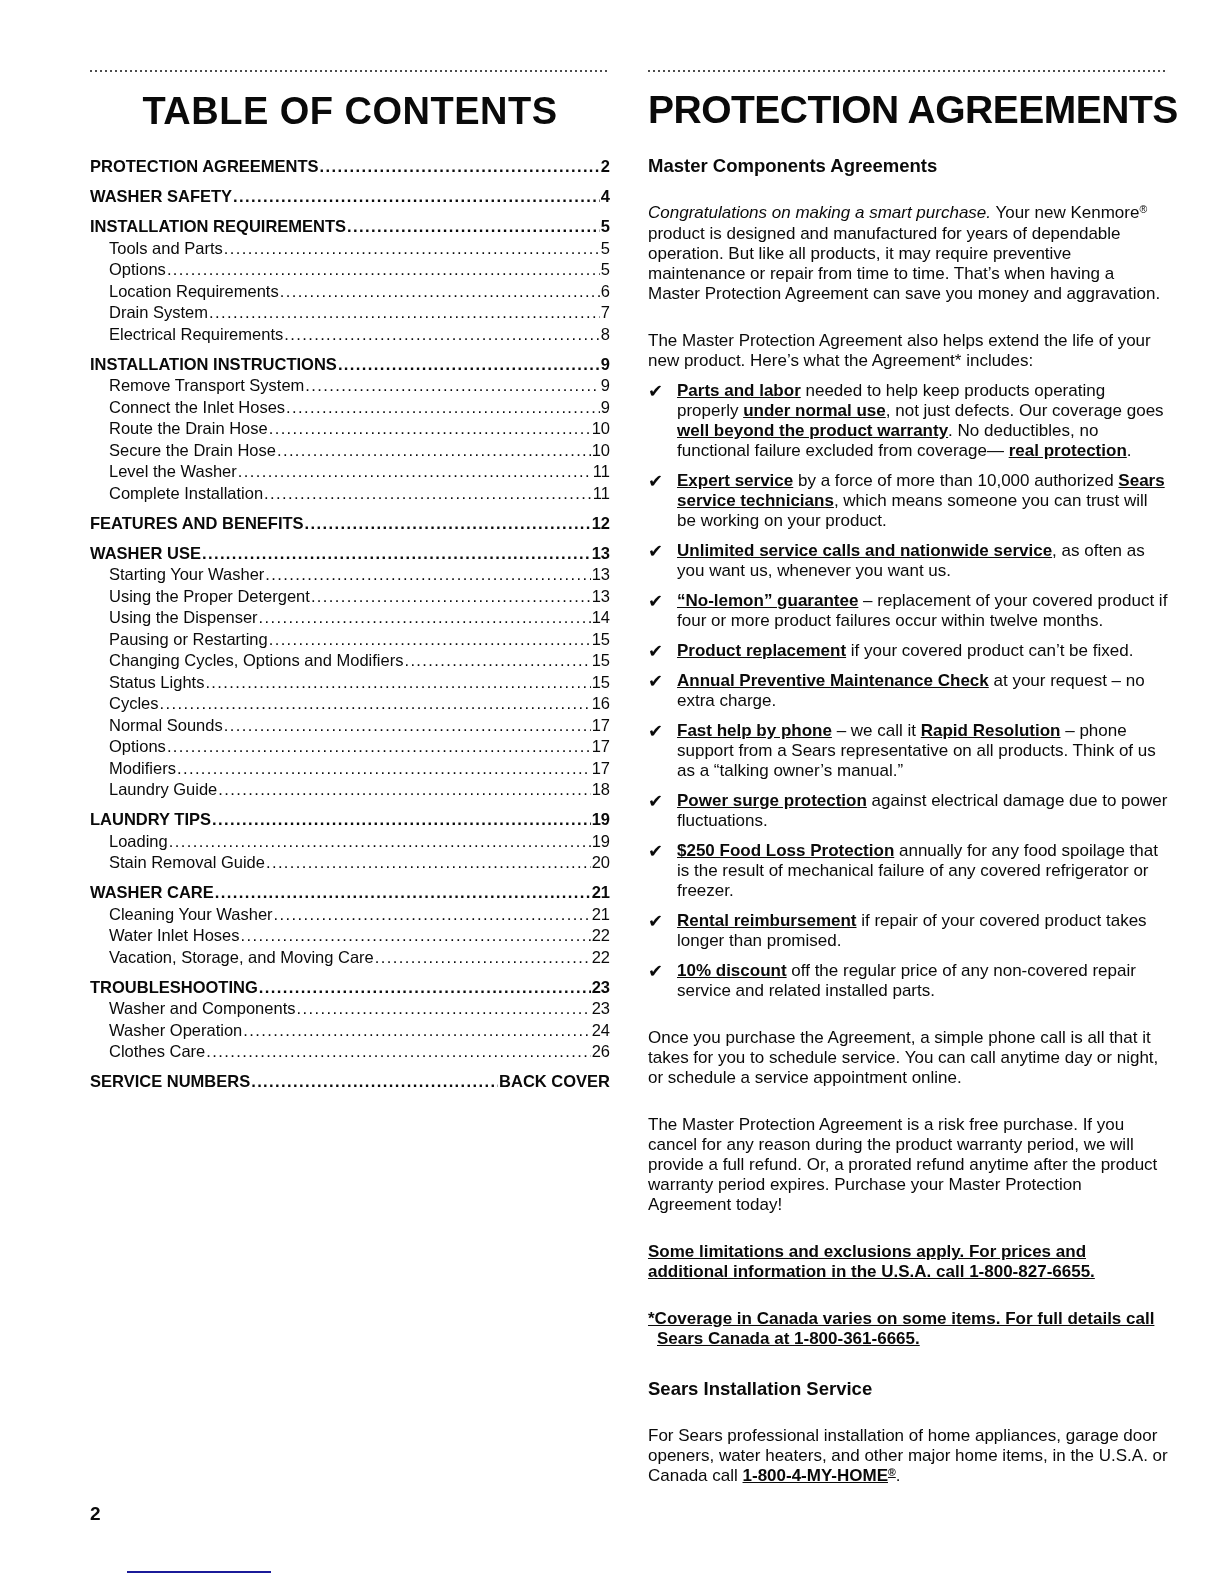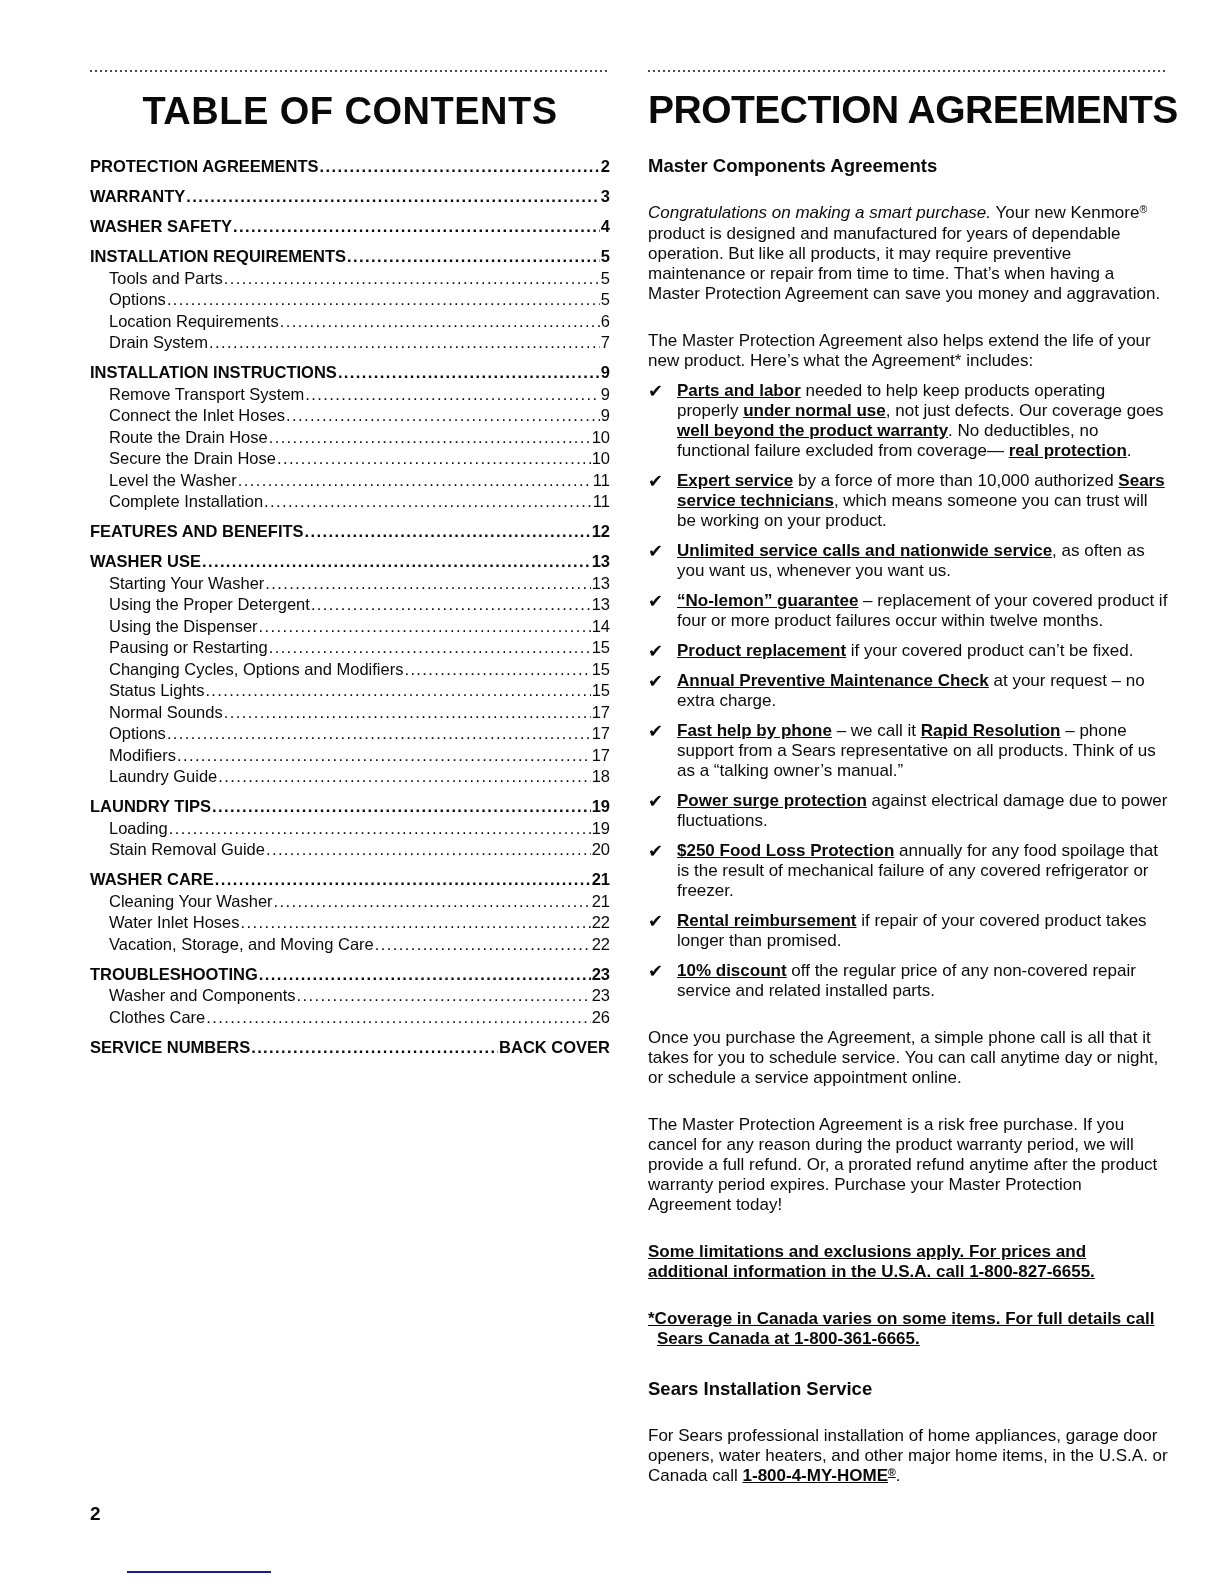--- a/index.html
+++ b/index.html
@@ -80,25 +80,20 @@
     <div class="col">
       <div class="dashed-rule"></div>
       <div class="toc-title">TABLE OF CONTENTS</div>
       <div class="toc-list" id="toc-list">
           <div class="toc-row main">
             <span class="toc-label">PROTECTION AGREEMENTS</span>
             <span class="toc-leader"></span>
             <span class="toc-page">2</span>
           </div>
           <div class="toc-row main">
-            <span class="toc-label">WARRANTY</span>
-            <span class="toc-leader"></span>
-            <span class="toc-page">3</span>
-          </div>
-          <div class="toc-row main">
             <span class="toc-label">WASHER SAFETY </span>
             <span class="toc-leader"></span>
             <span class="toc-page">4</span>
           </div>
           <div class="toc-row main">
             <span class="toc-label">INSTALLATION REQUIREMENTS </span>
             <span class="toc-leader"></span>
             <span class="toc-page">5</span>
           </div>
           <div class="toc-row sub">
@@ -114,20 +109,25 @@
           <div class="toc-row sub">
             <span class="toc-label">Location Requirements </span>
             <span class="toc-leader"></span>
             <span class="toc-page">6</span>
           </div>
           <div class="toc-row sub">
             <span class="toc-label">Drain System </span>
             <span class="toc-leader"></span>
             <span class="toc-page">7</span>
           </div>
+          <div class="toc-row sub">
+            <span class="toc-label">Electrical Requirements</span>
+            <span class="toc-leader"></span>
+            <span class="toc-page">8</span>
+          </div>
           <div class="toc-row main">
             <span class="toc-label">INSTALLATION INSTRUCTIONS </span>
             <span class="toc-leader"></span>
             <span class="toc-page">9</span>
           </div>
           <div class="toc-row sub">
             <span class="toc-label">Remove Transport System</span>
             <span class="toc-leader"></span>
             <span class="toc-page">9</span>
           </div>
@@ -190,20 +190,25 @@
             <span class="toc-label">Changing Cycles, Options and Modifiers </span>
             <span class="toc-leader"></span>
             <span class="toc-page">15</span>
           </div>
           <div class="toc-row sub">
             <span class="toc-label">Status Lights</span>
             <span class="toc-leader"></span>
             <span class="toc-page">15</span>
           </div>
           <div class="toc-row sub">
+            <span class="toc-label">Cycles </span>
+            <span class="toc-leader"></span>
+            <span class="toc-page">16</span>
+          </div>
+          <div class="toc-row sub">
             <span class="toc-label">Normal Sounds</span>
             <span class="toc-leader"></span>
             <span class="toc-page">17</span>
           </div>
           <div class="toc-row sub">
             <span class="toc-label">Options </span>
             <span class="toc-leader"></span>
             <span class="toc-page">17</span>
           </div>
           <div class="toc-row sub">
@@ -253,20 +258,25 @@
           </div>
           <div class="toc-row main">
             <span class="toc-label">TROUBLESHOOTING</span>
             <span class="toc-leader"></span>
             <span class="toc-page">23</span>
           </div>
           <div class="toc-row sub">
             <span class="toc-label">Washer and Components </span>
             <span class="toc-leader"></span>
             <span class="toc-page">23</span>
+          </div>
+          <div class="toc-row sub">
+            <span class="toc-label">Washer Operation</span>
+            <span class="toc-leader"></span>
+            <span class="toc-page">24</span>
           </div>
           <div class="toc-row sub">
             <span class="toc-label">Clothes Care</span>
             <span class="toc-leader"></span>
             <span class="toc-page">26</span>
           </div>
           <div class="toc-row main">
             <span class="toc-label">SERVICE NUMBERS </span>
             <span class="toc-leader"></span>
             <span class="toc-page">BACK COVER</span>

